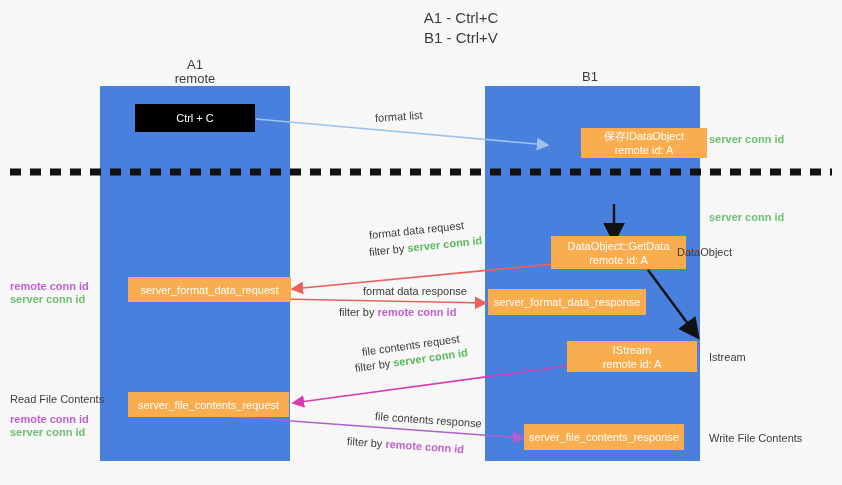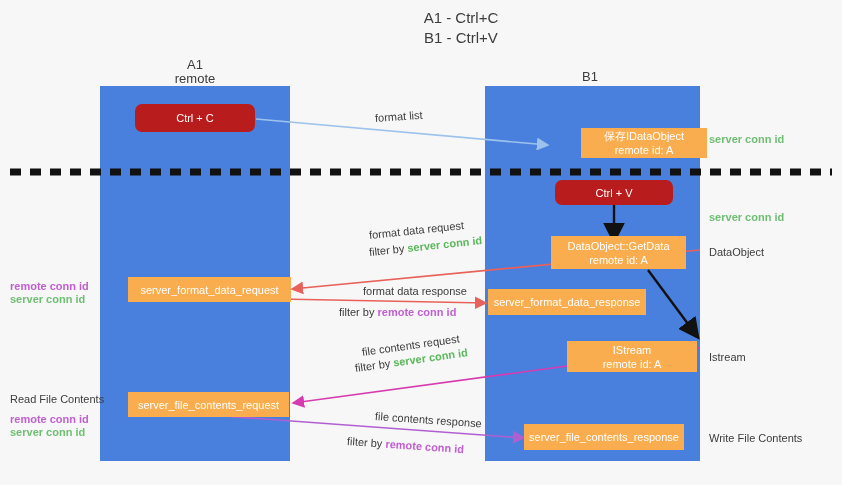--- a/index.html
+++ b/index.html
@@ -25,21 +25,21 @@
   .col-head .sub{display:block;}
 
   .lane{position:absolute;background:#4a80dd;}
 
   .node{
     position:absolute;
     display:flex;flex-direction:column;align-items:center;justify-content:center;
     color:#ffffff;font-size:11px;line-height:14px;text-align:center;
     box-sizing:border-box;
   }
-  .node.green{background:#b91c1c;border-radius:7px;}
+  .node.green{background:#000000;}
   .node.orange{background:#f9ad4e;}
   .node .l2{display:block;}
 
   .side{
     position:absolute;font-size:11px;line-height:14px;
   }
   .side.green-t{color:#6fbf73;font-weight:bold;}
   .side.purple-t{color:#c15fd0;font-weight:bold;}
   .side.plain{color:#3c3c3c;}
 
@@ -118,23 +118,20 @@
 
   <div class="node orange" style="left:128px;top:277px;width:163px;height:25px;">
     <span>server_format_data_request</span>
   </div>
 
   <div class="node orange" style="left:551px;top:128px;width:126px;height:30px;margin-left:30px;">
     <span>保存IDataObject</span>
     <span class="l2">remote id: A</span>
   </div>
 
-  <div class="node green" style="left:555px;top:180px;width:118px;height:25px;">
-    <span>Ctrl + V</span>
-  </div>
 
   <div class="node orange" style="left:551px;top:236px;width:135px;height:33px;">
     <span>DataObject::GetData</span>
     <span class="l2">remote id: A</span>
   </div>
 
   <div class="node orange" style="left:488px;top:289px;width:158px;height:26px;">
     <span>server_format_data_response</span>
   </div>
 
@@ -142,21 +139,21 @@
     <span>IStream</span>
     <span class="l2">remote id: A</span>
   </div>
 
   <div class="node orange" style="left:524px;top:424px;width:160px;height:26px;">
     <span>server_file_contents_response</span>
   </div>
 
   <div class="side green-t" style="left:709px;top:132px;">server conn id</div>
   <div class="side green-t" style="left:709px;top:210px;">server conn id</div>
-  <div class="side plain" style="left:709px;top:245px;text-align:center;">DataObject</div>
+  <div class="side plain" style="left:677px;top:245px;text-align:center;">DataObject</div>
   <div class="side plain" style="left:709px;top:350px;">Istream</div>
   <div class="side plain" style="left:709px;top:431px;">Write File Contents</div>
 
   <div class="side purple-t" style="left:10px;top:279px;">remote conn id</div>
   <div class="side green-t" style="left:10px;top:292px;">server conn id</div>
 
   <div class="side plain" style="left:10px;top:392px;">Read File Contents</div>
   <div class="side purple-t" style="left:10px;top:412px;">remote conn id</div>
   <div class="side green-t" style="left:10px;top:425px;">server conn id</div>
 

